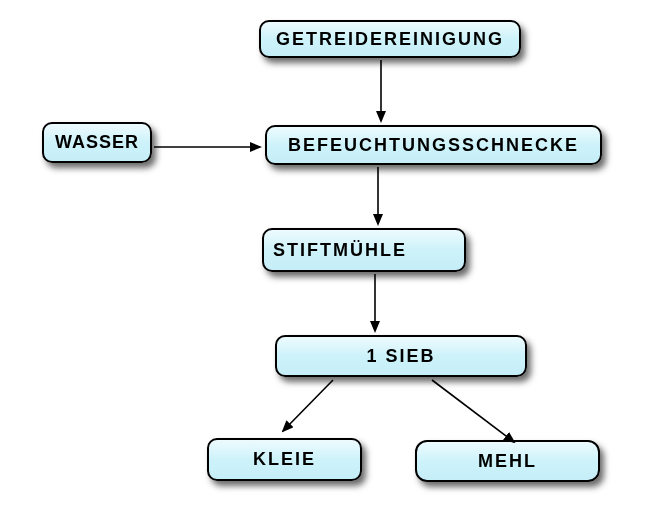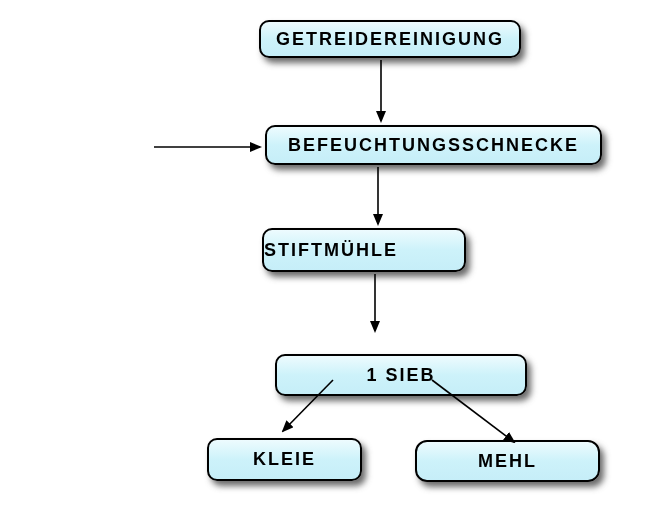--- a/index.html
+++ b/index.html
@@ -26,45 +26,47 @@
     align-items: center;
     justify-content: center;
     font-weight: bold;
     font-size: 18px;
     letter-spacing: 2px;
     color: #000000;
     white-space: nowrap;
   }
   .node.align-left {
     justify-content: flex-start;
+    padding-left: 9px;
   }
   svg.arrows {
     position: absolute;
     left: 0;
     top: 0;
     pointer-events: none;
   }
   svg.arrows line {
     stroke: #000000;
     stroke-width: 1.6;
   }
 </style>
 </head>
 <body>
 
 <div class="canvas">
 
   <div class="node" style="left:259px; top:20px; width:262px; height:38px;">GETREIDEREINIGUNG</div>
 
+  <div class="node" style="left:42px; top:122px; width:110px; height:41px; letter-spacing:1px;">WASSER</div>
 
   <div class="node" style="left:265px; top:125px; width:337px; height:40px;">BEFEUCHTUNGSSCHNECKE</div>
 
   <div class="node align-left" style="left:262px; top:228px; width:204px; height:44px;">STIFTMÜHLE</div>
 
-  <div class="node" style="left:275px; top:354px; width:252px; height:42px;">1 SIEB</div>
+  <div class="node" style="left:275px; top:335px; width:252px; height:42px;">1 SIEB</div>
 
   <div class="node" style="left:207px; top:438px; width:155px; height:43px;">KLEIE</div>
 
   <div class="node" style="left:415px; top:440px; width:185px; height:42px;border-radius:12px;">MEHL</div>
 
   <svg class="arrows" width="647" height="507" viewBox="0 0 647 507">
     <defs>
       <marker id="ah" markerUnits="userSpaceOnUse" markerWidth="12" markerHeight="10" refX="10" refY="5" orient="auto">
         <path d="M0,0 L12,5 L0,10 z" fill="#000000"></path>
       </marker>

